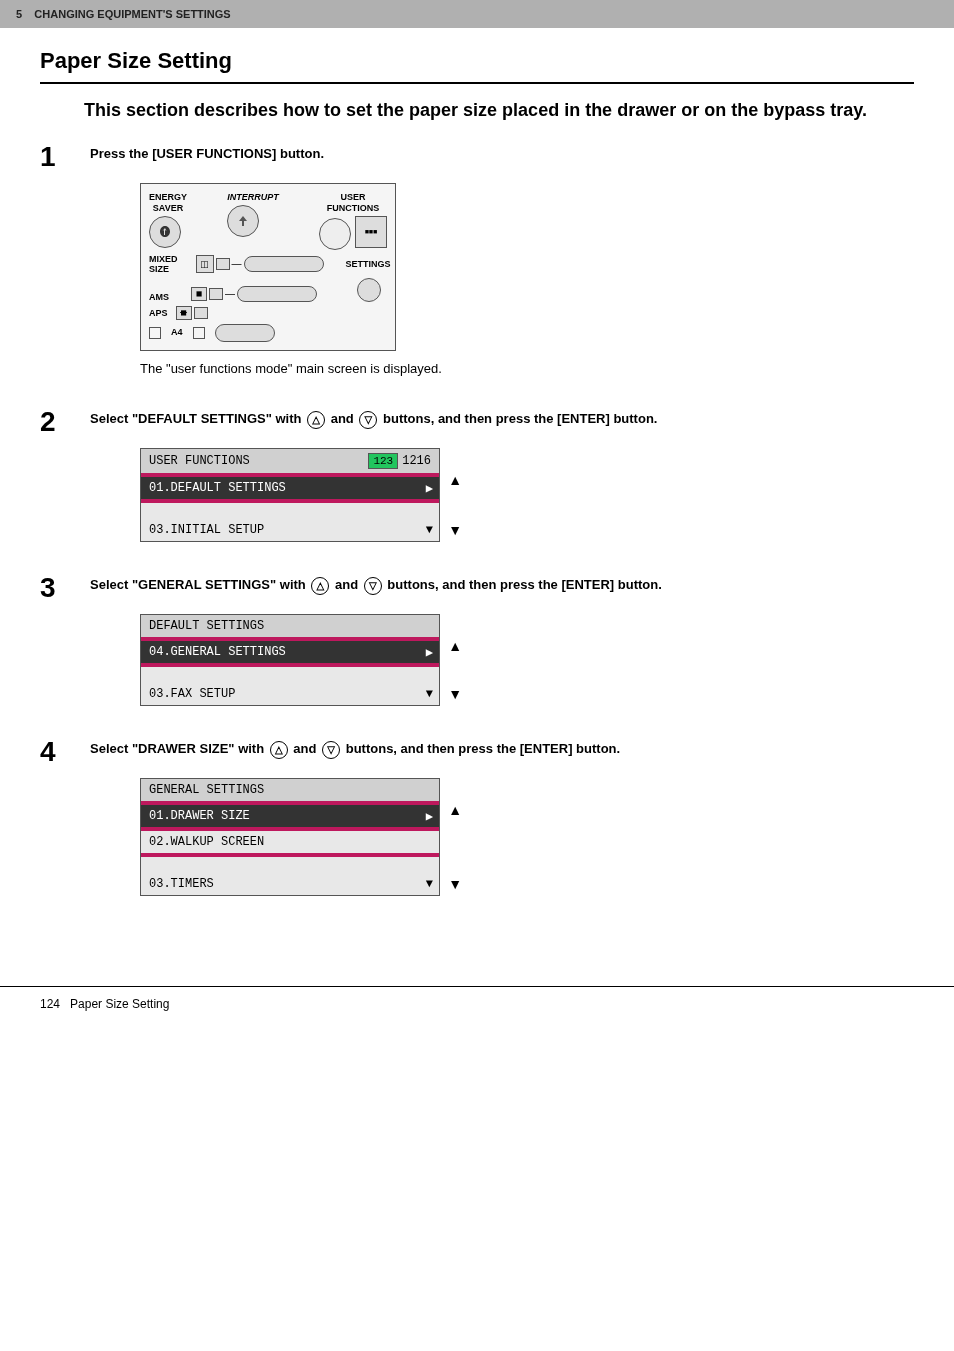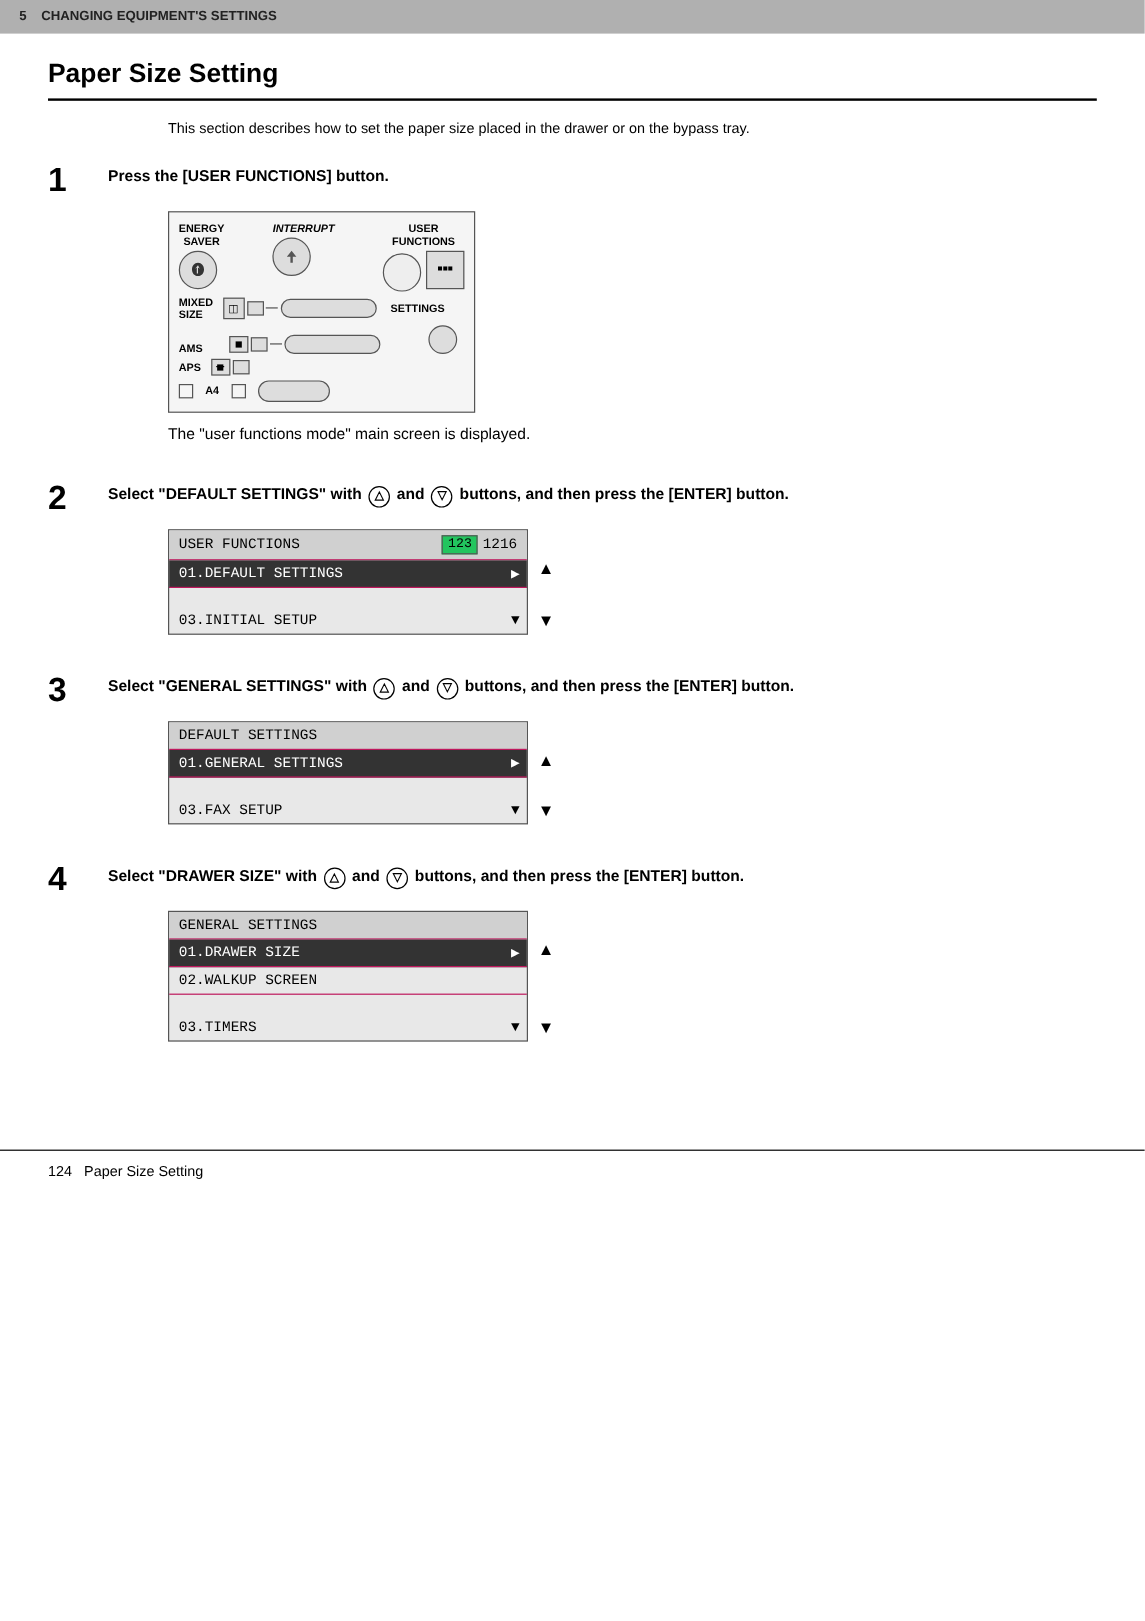--- a/index.html
+++ b/index.html
@@ -26,23 +26,24 @@
 
     .page-title {
       font-size: 22px;
       font-weight: bold;
       border-bottom: 2px solid #000;
       padding-bottom: 8px;
       margin-bottom: 16px;
     }
 
     .intro-text {
-      font-size: 12px;
-      margin-left: 100px;
+      font-size: 18px;
+      margin-left: 44px;
       margin-bottom: 20px;
+      font-weight: bold;
     }
 
     .step-container {
       margin-bottom: 30px;
     }
 
     .step-header {
       display: flex;
       align-items: flex-start;
       margin-bottom: 12px;
@@ -166,21 +167,21 @@
     .lcd-screen {
       border: 1.5px solid #555;
       width: 300px;
       background: #e8e8e8;
       font-family: 'Courier New', monospace;
       font-size: 12px;
     }
 
     .lcd-row {
       padding: 4px 8px;
-      border-bottom: 1px solid #be185d;
+      border-bottom: 4px solid #be185d;
       display: flex;
       align-items: center;
       position: relative;
     }
 
     .lcd-row:last-child {
       border-bottom: none;
       margin-top: 16px;
     }
 
@@ -297,21 +298,21 @@
           </div>
           <div style="text-align:center;">
             <div class="panel-label">USER<br>FUNCTIONS</div>
             <div style="display:flex; gap:4px; margin-top:2px;">
               <div class="panel-btn-circle" style="background:#eee;"></div>
               <div class="panel-btn-rect" style="font-size:7px;background:#ddd;">■■■</div>
             </div>
           </div>
         </div>
 
-        <div style="display:flex; align-items:center; gap:8px; margin-bottom:4px;">
+        <div style="display:flex; align-items:center; gap:18px; margin-bottom:4px;">
           <div class="panel-small-icon">MIXED<br>SIZE</div>
           <div style="display:flex; align-items:center; gap:2px;">
             <div style="width:18px; height:18px; border:1px solid #555; background:#ddd; display:flex; align-items:center; justify-content:center; font-size:9px;">◫</div>
             <div style="width:14px; height:12px; border:1px solid #555; background:#ddd;"></div>
             <span>—</span>
             <div class="panel-long-btn"></div>
           </div>
           <div class="panel-settings-label">SETTINGS</div>
         </div>
         <div style="display:flex; align-items:flex-end; gap:20px; margin-bottom:4px;">
@@ -393,21 +394,21 @@
       </div>
     </div>
 
     <div class="step-image">
       <div class="lcd-wrapper">
         <div class="lcd-screen">
           <div class="lcd-row header-row">
             <span>DEFAULT SETTINGS</span>
           </div>
           <div class="lcd-row selected">
-            <span>01.GENERAL SETTINGS</span>
+            <span>04.GENERAL SETTINGS</span>
             <span class="lcd-arrow-right">▶</span>
           </div>
           <div class="lcd-row">
             <span>03.FAX SETUP</span>
             <span class="lcd-arrow-right">▼</span>
           </div>
         </div>
         <span class="lcd-scroll-up" style="position:absolute; right:-22px; top:24px; font-size:14px;">▲</span>
         <span class="lcd-scroll-down" style="position:absolute; right:-22px; bottom:4px; font-size:14px;">▼</span>
       </div>

